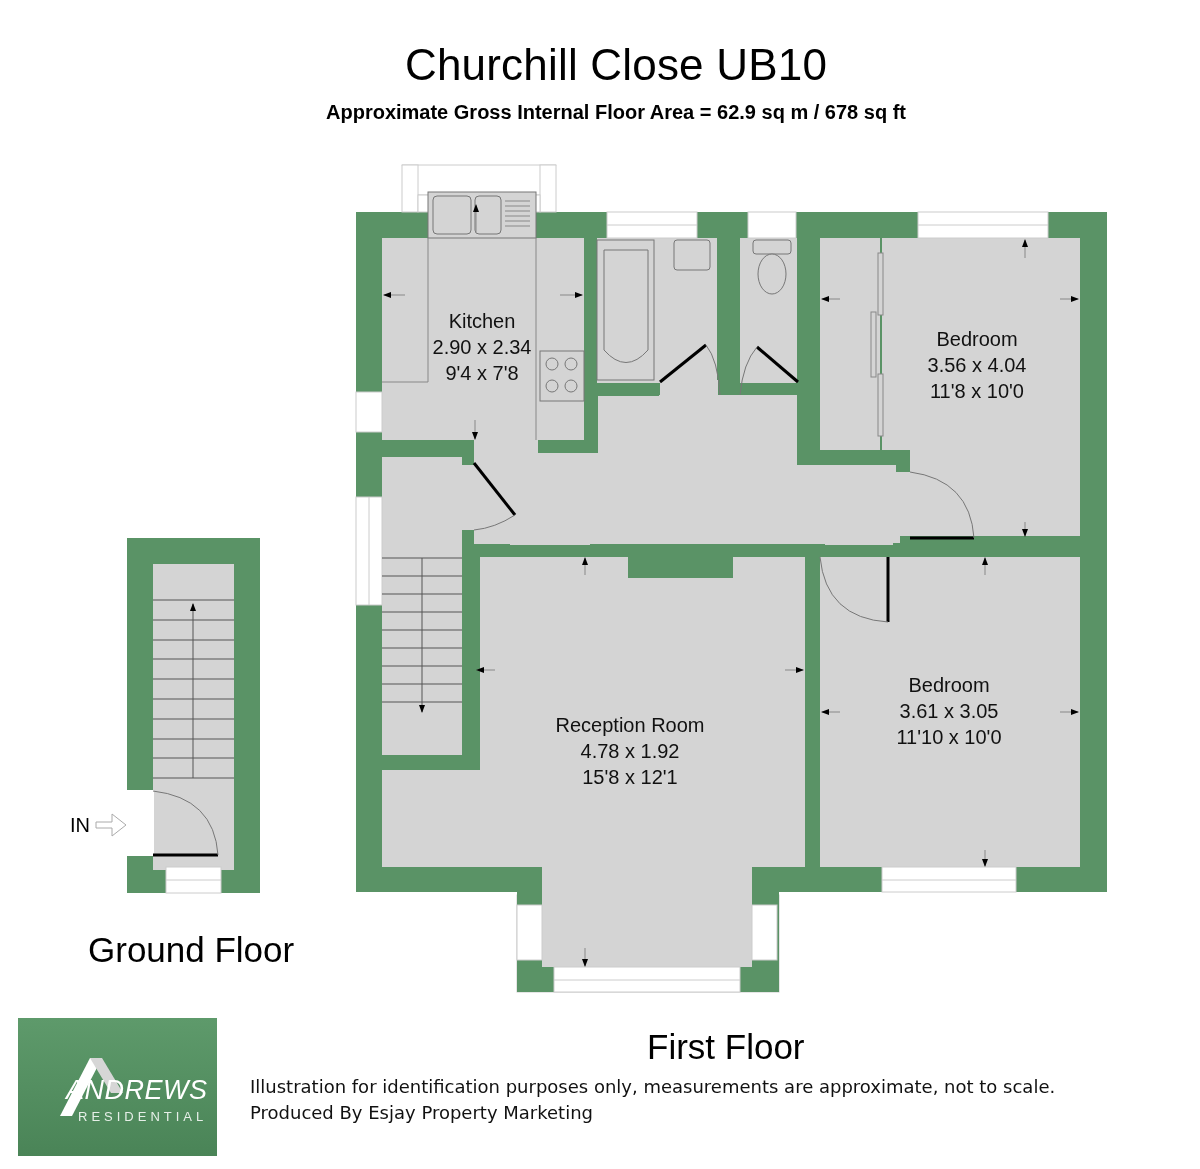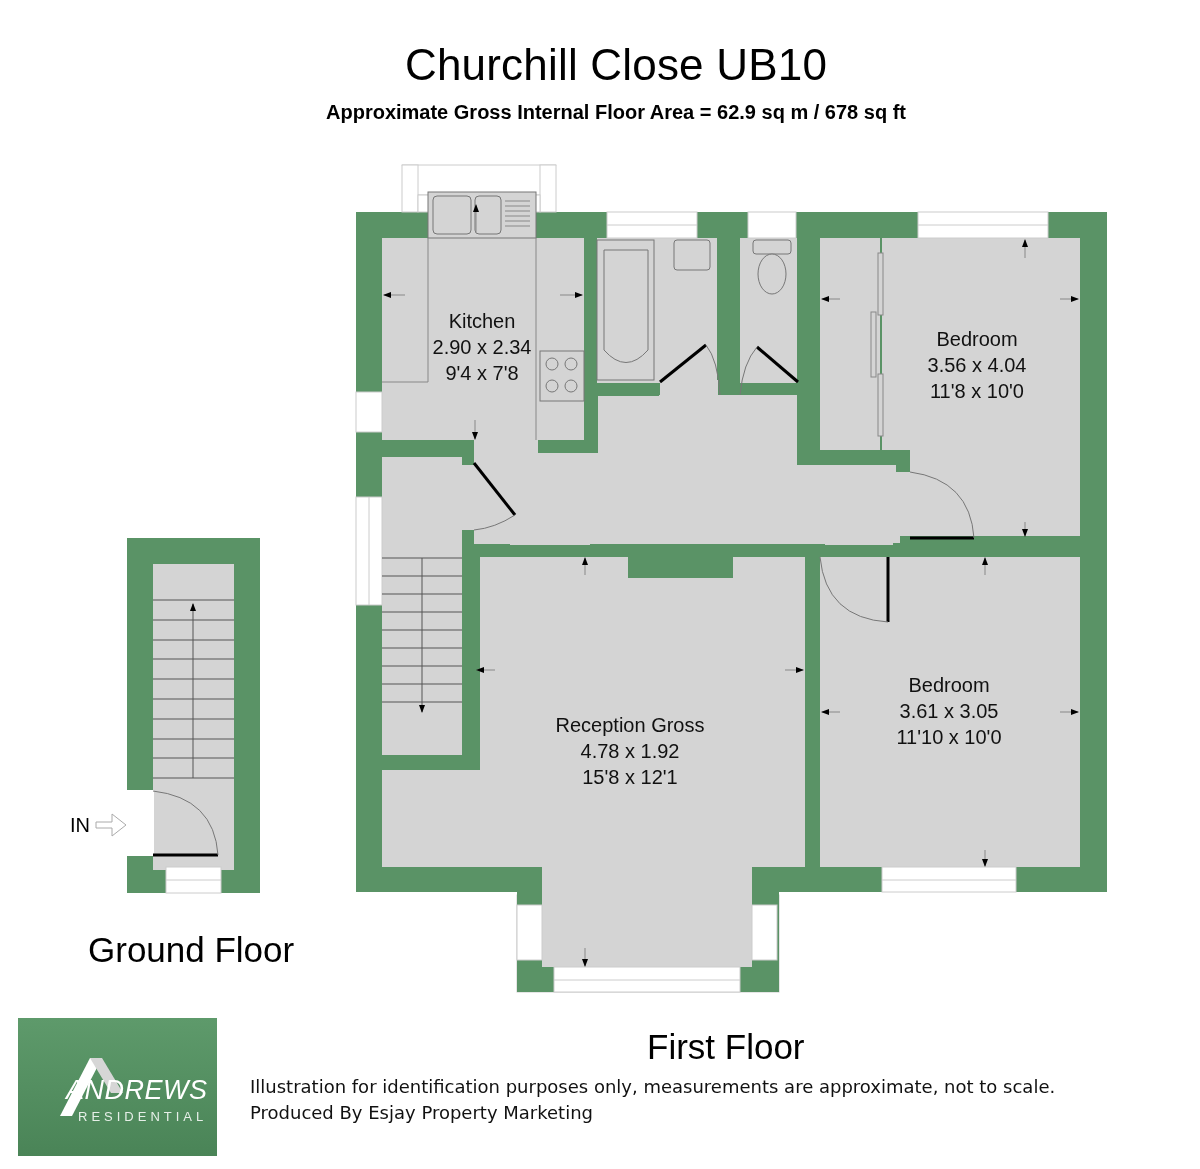--- a/index.html
+++ b/index.html
@@ -230,21 +230,21 @@
   <div>Bedroom</div>
   <div>3.56 x 4.04</div>
   <div>11'8 x 10'0</div>
 </div>
 <div class="lbl" style="left:869px;top:672px;width:160px;">
   <div>Bedroom</div>
   <div>3.61 x 3.05</div>
   <div>11'10 x 10'0</div>
 </div>
 <div class="lbl" style="left:530px;top:712px;width:200px;">
-  <div>Reception Gross</div>
+  <div>Reception Room</div>
   <div>4.78 x 1.92</div>
   <div>15'8 x 12'1</div>
 </div>
 
 <div class="in-label">IN</div>
 <div class="floor-label" style="left:88px;top:930px;">Ground Floor</div>
 <div class="floor-label" style="left:647px;top:1027px;">First Floor</div>
 
 <div class="disclaimer" style="top:1076px;">Illustration for identification purposes only, measurements are approximate, not to scale.</div>
 <div class="disclaimer" style="top:1102px;">Produced By Esjay Property Marketing</div>

